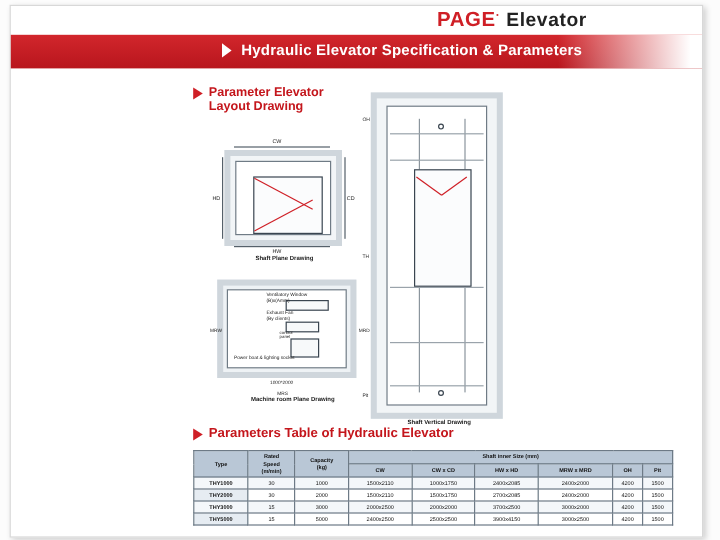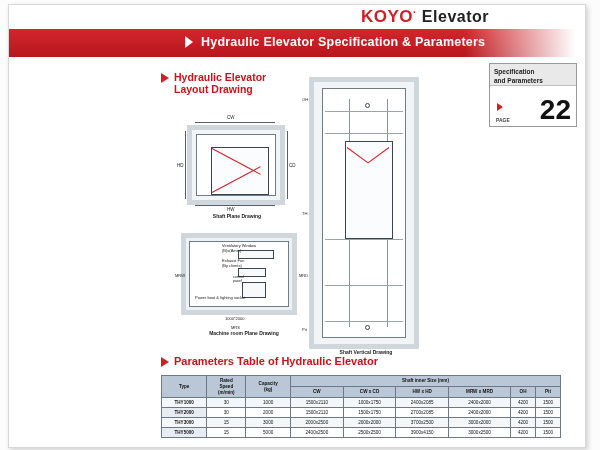--- a/index.html
+++ b/index.html
@@ -164,44 +164,35 @@
   .nowrap{white-space:nowrap;}
 </style>
 </head>
 <body>
 
 <div class="page">
   <div class="sheet">
 
     <div class="brandbar">
       <div class="brand">
-        <span class="koyo">KOYO</span><span class="dot">·</span>
+        <span class="koyo">PAGE</span><span class="dot">·</span>
         <span class="elev">Elevator</span>
       </div>
     </div>
 
     <div class="titlebar">
       <div class="tri"></div>
       <div class="ttl">Hydraulic Elevator Specification &amp; Parameters</div>
       <div class="fade"></div>
     </div>
 
-    <div class="badge">
-      <div class="b1">
-        <div>Specification</div>
-        <div>and Parameters</div>
-      </div>
-      <div class="ptri"></div>
-      <div class="plab">PAGE</div>
-      <div class="num">22</div>
-    </div>
 
     <div class="sec" id="sec-layout">
       <div class="tri"></div>
-      <div class="txt">Hydraulic Elevator
+      <div class="txt">Parameter Elevator
 Layout Drawing</div>
     </div>
 
     <div class="draw" id="plan">
       <div class="inner">
         <div class="car"></div>
         <div class="diag"></div>
         <div class="diag2"></div>
       </div>
     </div>

